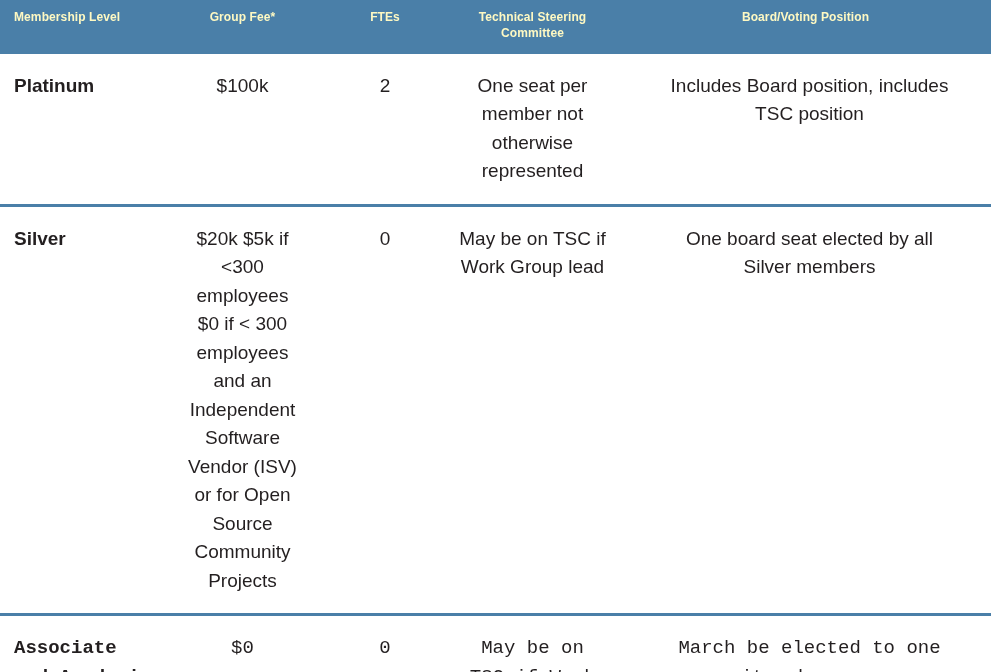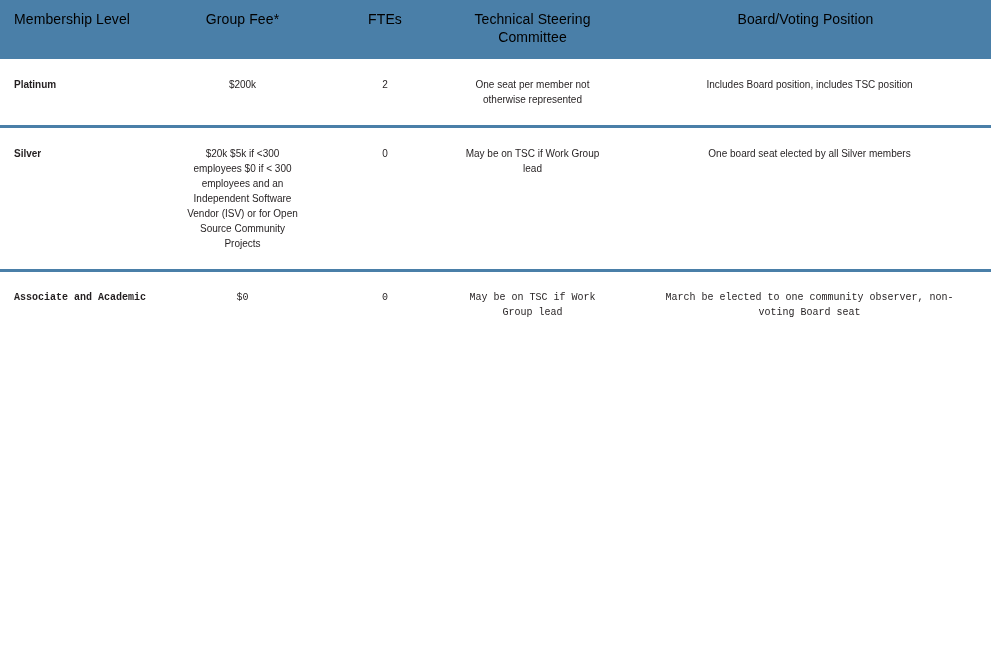--- a/index.html
+++ b/index.html
@@ -17,42 +17,42 @@
   .table-wrap {
     width: 991px;
   }
   table.membership-table {
     border-collapse: collapse;
     width: 991px;
     table-layout: fixed;
   }
   table.membership-table thead th {
     background: #4a7fa8;
-    color: #000000;
-    font-size: 14px;
-    font-weight: normal;
+    color: #fef9c3;
+    font-size: 12px;
+    font-weight: bold;
     text-align: center;
     vertical-align: top;
     padding: 10px 6px 12px 6px;
     line-height: 1.32;
     letter-spacing: 0.1px;
   }
   table.membership-table thead th.col-level {
     text-align: left;
     padding-left: 14px;
   }
   
   col.c0 { width: 160px; }
   col.c1 { width: 165px; }
   col.c2 { width: 120px; }
   col.c3 { width: 175px; }
   col.c4 { width: 371px; }
 
   table.membership-table tbody td {
-    font-size: 10px;
+    font-size: 19px;
     vertical-align: top;
     padding: 18px 8px 18px 8px;
     line-height: 1.5;
     text-align: center;
     border-bottom: 3px solid #4a7fa8;
   }
   table.membership-table tbody tr:last-child td {
     border-bottom: none;
     font-family: Liberation Mono, monospace;
   }
@@ -92,21 +92,21 @@
         <th class="col-level">Membership Level</th>
         <th>Group Fee*</th>
         <th>FTEs</th>
         <th>Technical Steering Committee</th>
         <th>Board/Voting Position</th>
       </tr>
     </thead>
     <tbody>
       <tr>
         <td class="col-level">Platinum</td>
-        <td class="col-fee">$200k</td>
+        <td class="col-fee">$100k</td>
         <td>2</td>
         <td class="col-tsc">One seat per member not otherwise represented</td>
         <td class="col-board">Includes Board position, includes TSC position</td>
       </tr>
       <tr>
         <td class="col-level">Silver</td>
         <td class="col-fee">$20k
 $5k if &lt;300 employees
 $0 if &lt; 300 employees and an Independent Software Vendor (ISV) or for Open Source Community Projects</td>
         <td>0</td>

